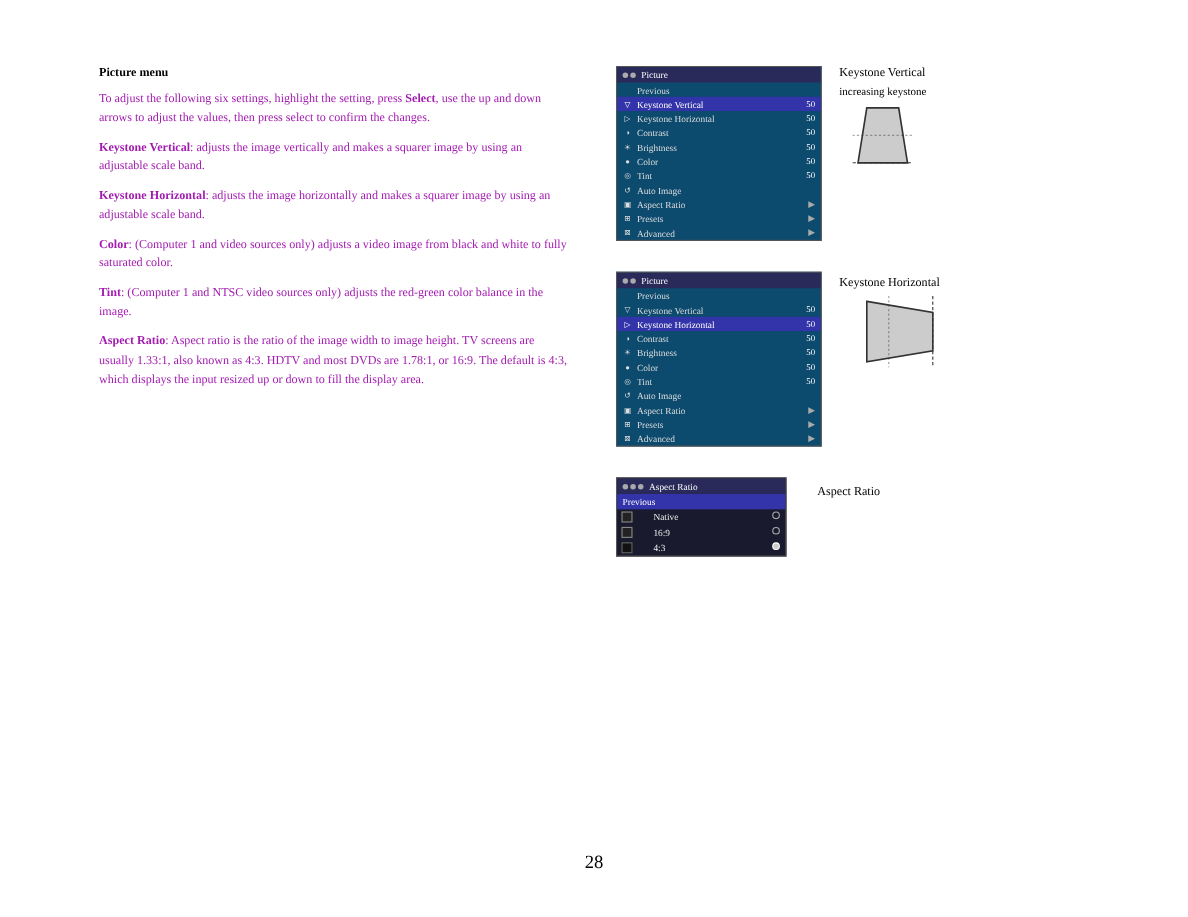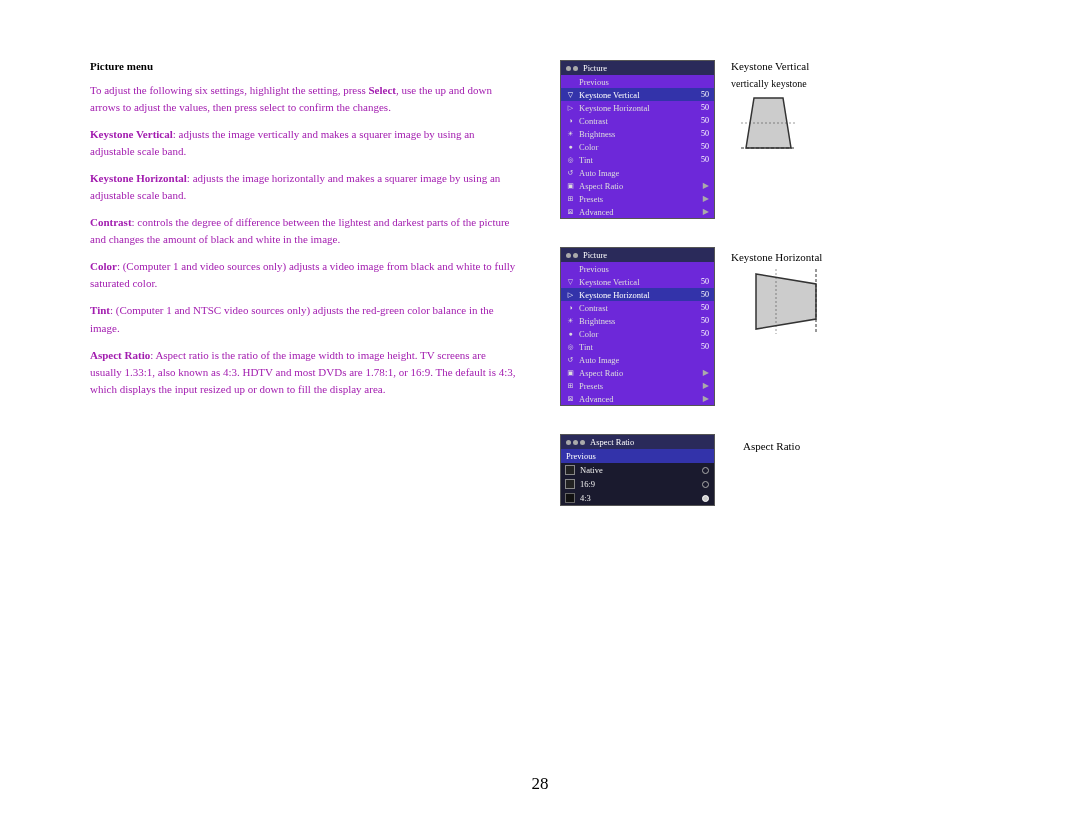--- a/index.html
+++ b/index.html
@@ -59,23 +59,23 @@
 
     
     .menu-section {
       display: flex;
       align-items: flex-start;
       gap: 16px;
       margin-bottom: 8px;
     }
 
     .menu-box {
-      background: #6d28d9;
+      background: #0c4a6e;
       border: 1px solid #555;
-      width: 155px;
+      width: 187px;
       font-size: 9px;
       color: #fff;
       flex-shrink: 0;
     }
 
     .menu-title-bar {
       background: #2a2a5a;
       color: #fff;
       padding: 2px 5px;
       font-size: 8.5px;
@@ -191,23 +191,22 @@
 
     .aspect-previous {
       background: #3333aa;
       color: #fff;
       padding: 2px 5px;
       font-size: 8.5px;
     }
 
     .aspect-item {
       display: flex;
-      align-items: center;
       padding: 2px 5px 2px 4px;
-      gap: 5px;
+      gap: 19px;
       color: #eee;
       font-size: 8.5px;
     }
 
     .aspect-item-icon {
       width: 10px;
       height: 10px;
       border: 1px solid #888;
       background: #222;
       flex-shrink: 0;
@@ -286,23 +285,20 @@
       </p>
 
       <p class="body-text">
         <b>Keystone Vertical</b>: adjusts the image vertically and makes a squarer image by using an adjustable scale band.
       </p>
 
       <p class="body-text">
         <b>Keystone Horizontal</b>: adjusts the image horizontally and makes a squarer image by using an adjustable scale band.
       </p>
 
-      <p class="body-text">
-        <b>Contrast</b>: controls the degree of difference between the lightest and darkest parts of the picture and changes the amount of black and white in the image.
-      </p>
 
 
       <p class="body-text">
         <b>Color</b>: (Computer 1 and video sources only) adjusts a video image from black and white to fully saturated color.
       </p>
 
       <p class="body-text">
         <b>Tint</b>: (Computer 1 and NTSC video sources only) adjusts the red-green color balance in the image.
       </p>
 
@@ -377,21 +373,21 @@
               <span class="menu-item-label">Advanced</span>
               <span class="menu-item-arrow">▶</span>
             </div>
           </div>
         </div>
 
         <div class="keystone-info">
           <div class="keystone-label">Keystone Vertical</div>
           <div class="keystone-diagrams">
             <div class="keystone-diagram-group">
-              <div class="keystone-sub-label">vertically keystone</div>
+              <div class="keystone-sub-label">increasing keystone</div>
 
               <svg class="keystone-shape" viewBox="0 0 55 60">
                 <polygon points="5,55 50,55 42,5 13,5" fill="#ccc" stroke="#333" stroke-width="1.5"></polygon>
                 <line x1="0" y1="55" x2="55" y2="55" stroke="#333" stroke-width="1" stroke-dasharray="3,2"></line>
                 <line x1="0" y1="30" x2="55" y2="30" stroke="#333" stroke-width="0.5" stroke-dasharray="2,2"></line>
               </svg>
             </div>
           </div>
         </div>
       </div>

